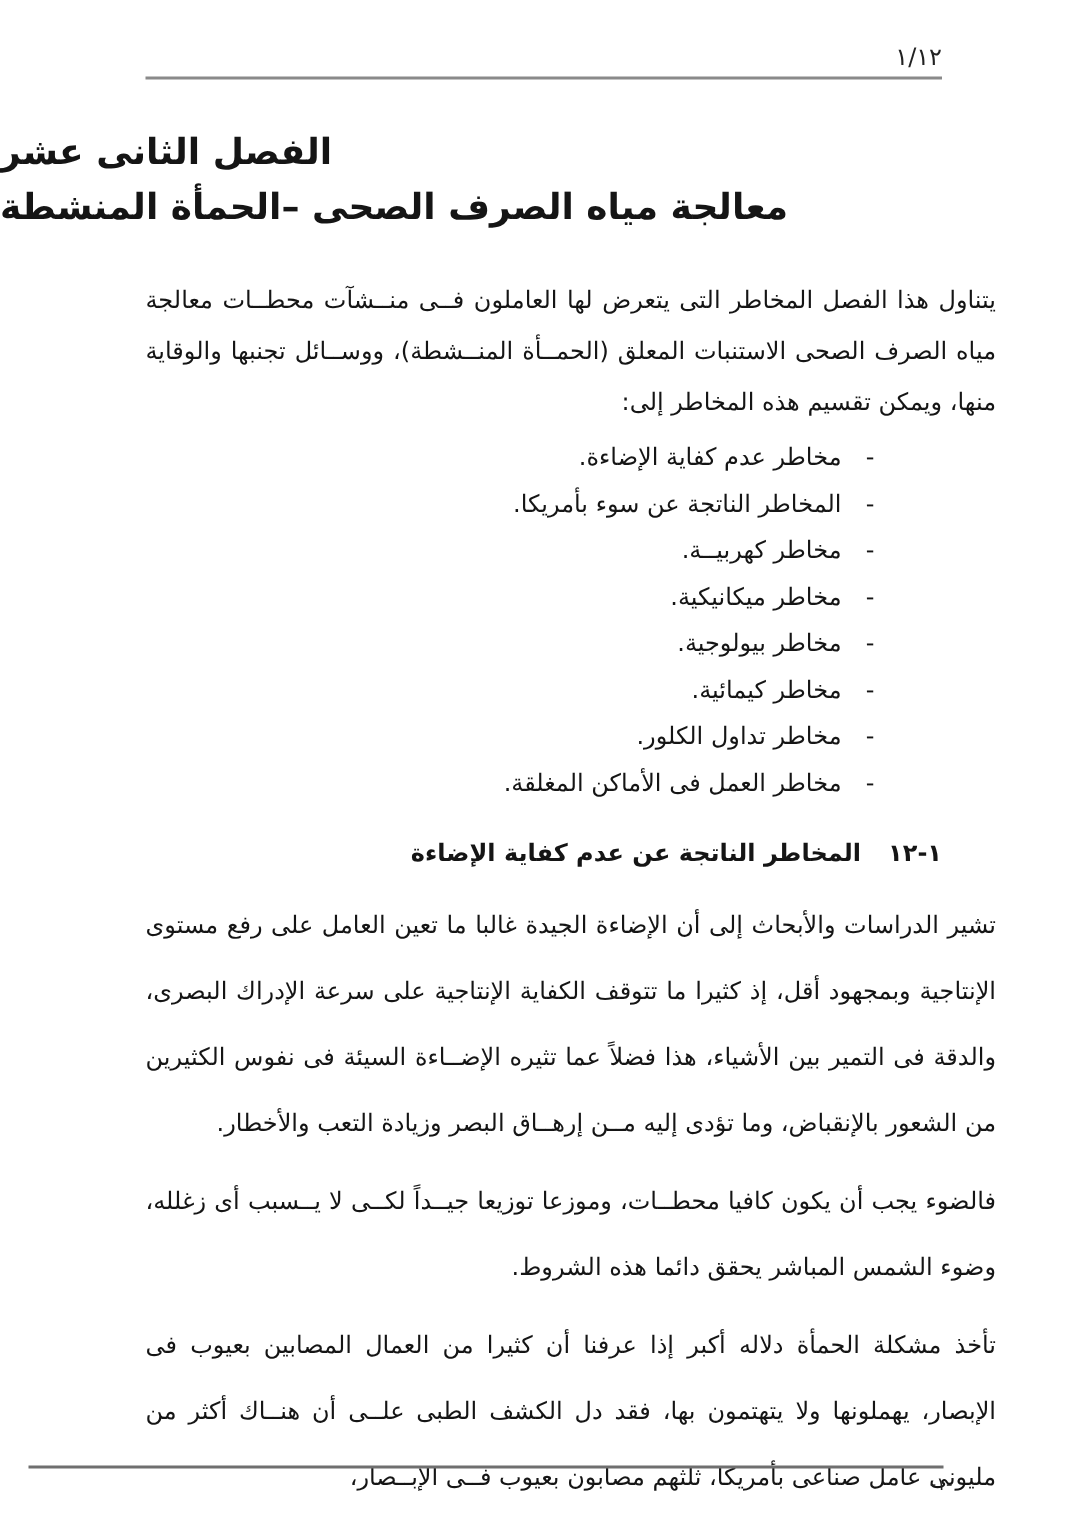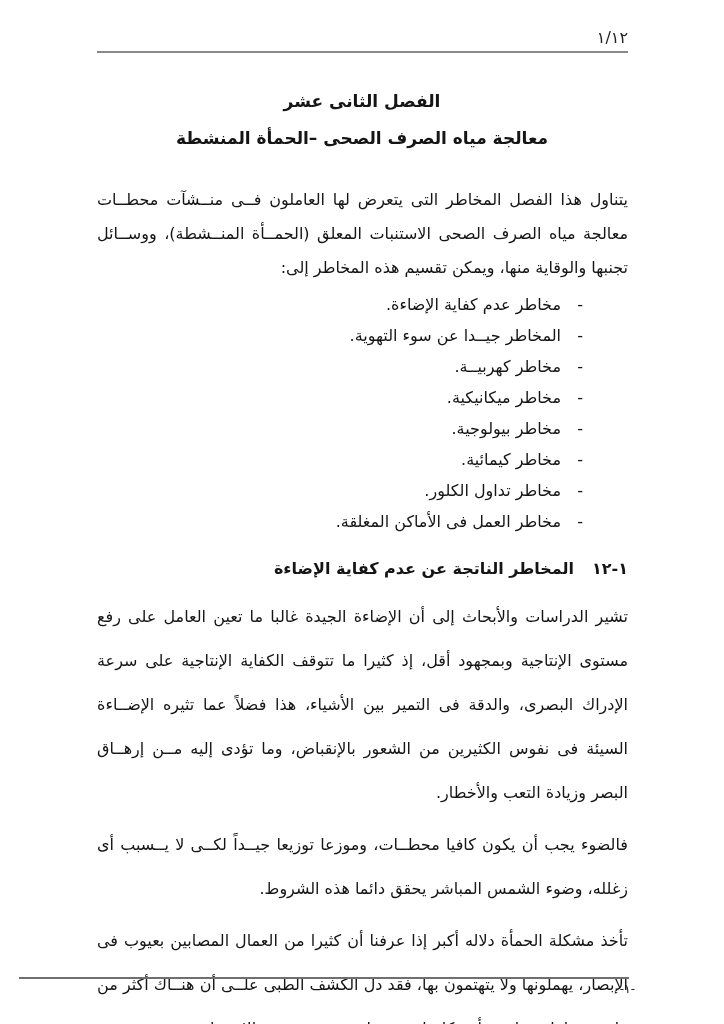--- a/index.html
+++ b/index.html
@@ -21,28 +21,28 @@
     align-items: baseline;
     font-size: 13px;
     font-style: italic;
     color: #222;
   }
   .page-ref { font-style: normal; font-size: 16px; direction: ltr; unicode-bidi: embed; }
   .header-rule { height: 2px; background: #8a8a8a; margin-top: 4px; }
   
   .title-block {
     margin-top: 30px;
-    text-align: center;
+    text-align: left;
     font-weight: bold;
-    font-size: 17px;
+    font-size: 24px;
     line-height: 37px;
   }
   
   .para {
-    margin: 0 96px 0 97px;
+    margin: 0 60px 0 97px;
     font-size: 16px;
     text-align: justify;
   }
   .intro { margin-top: 26px; line-height: 34px; }
   .body-para { line-height: 44px; margin-top: 8px; }
   .body-para.first { margin-top: 10px; }
   
   .hazard-list { margin: 4px 96px 0 97px; font-size: 16px; }
   .list-item { display: flex; align-items: center; height: 31px; padding-right: 45px; }
   .marker { flex: none; width: 22px; color: #151515; }
@@ -91,21 +91,21 @@
 
   <p class="para intro">يتناول هذا الفصل المخاطر التى يتعرض لها العاملون فــى منــشآت محطــات معالجة مياه الصرف الصحى الاستنبات المعلق (الحمــأة المنــشطة)، ووســائل تجنبها والوقاية منها، ويمكن تقسيم هذه المخاطر إلى:</p>
 
   <div class="hazard-list">
     <div class="list-item">
       <span class="marker">-</span>
       <span class="item-text">مخاطر عدم كفاية الإضاءة.</span>
     </div>
     <div class="list-item">
       <span class="marker">-</span>
-      <span class="item-text">المخاطر جيــدا عن سوء التهوية.</span>
+      <span class="item-text">المخاطر الناتجة عن سوء بأمريكا.</span>
     </div>
     <div class="list-item">
       <span class="marker">-</span>
       <span class="item-text">مخاطر كهربيــة.</span>
     </div>
     <div class="list-item">
       <span class="marker">-</span>
       <span class="item-text">مخاطر ميكانيكية.</span>
     </div>
     <div class="list-item">

